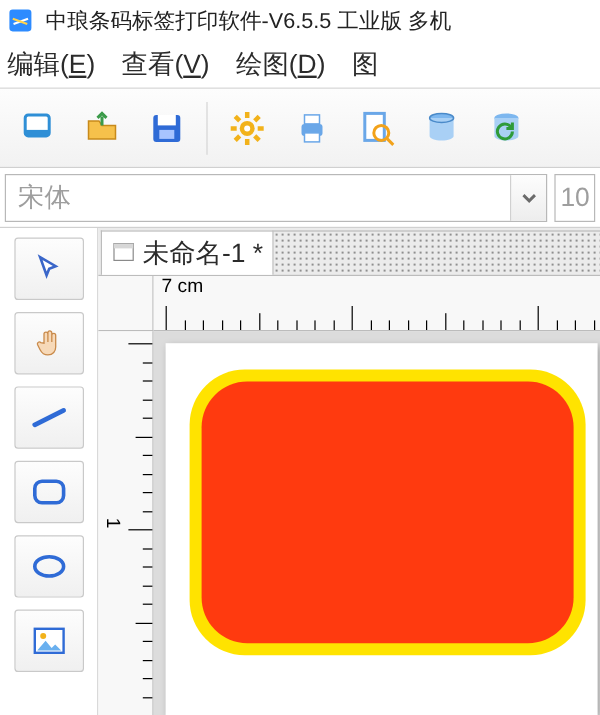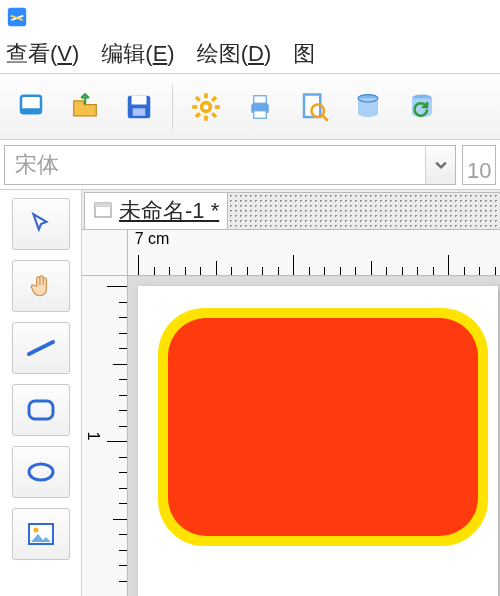--- a/index.html
+++ b/index.html
@@ -66,27 +66,27 @@
     flex: 1; padding: 0 10px; font-size: 22px; color: #9e9e9e;
   }
   .font-select .font-dd {
     width: 30px; height: 100%;
     border-left: 1px solid #d0d0d0;
     display: flex; align-items: center; justify-content: center;
     background: linear-gradient(#fdfdfd,#ededed);
   }
   .size-select {
     width: 40px; height: 40px; margin-left: 6px;
-    border: 1px solid #b8b8b8; display: flex; align-items: flex-end;
+    border: 1px solid #b8b8b8; display: flex; align-items: center;
     font-size: 22px; color: #9e9e9e; padding-left: 4px;
     overflow: hidden;
   }
 
   
-  .workrow { display: flex; height: 406px; text-decoration: underline; }
+  .workrow { display: flex; height: 406px; }
 
   
   .palette {
     width: 82px; background: #fff;
     border-right: 1px solid #d0d0d0;
     display: flex; flex-direction: column; align-items: center;
     padding-top: 8px;
   }
   .pal-btn {
     width: 58px; height: 52px; margin-bottom: 10px;
@@ -171,28 +171,29 @@
 <body>
 
 <div class="titlebar">
   <span class="logo">
     <svg viewBox="0 0 24 24" width="22" height="22">
       <rect x="2" y="2" width="20" height="20" rx="3" fill="#2d8bff"></rect>
       <rect x="5" y="12" width="14" height="2" fill="#fff" transform="rotate(-20 12 12)"></rect>
       <rect x="5" y="12" width="14" height="2" fill="#ffd24d" transform="rotate(20 12 12)"></rect>
     </svg>
   </span>
+  <span class="title-text">中琅条码标签打印软件-V6.5.5 工业版 多机</span>
 </div>
 
 <div class="menubar">
   <span class="menu-item">
+    <span>编辑</span>(<span class="mn">E</span>)
+  </span>
+  <span class="menu-item">
     <span>查看</span>(<span class="mn">V</span>)
-  </span>
-  <span class="menu-item">
-    <span>编辑</span>(<span class="mn">E</span>)
   </span>
   <span class="menu-item">
     <span>绘图</span>(<span class="mn">D</span>)
   </span>
   <span class="menu-item">
     <span>图</span>
   </span>
 </div>
 
 <div class="toolbar">

